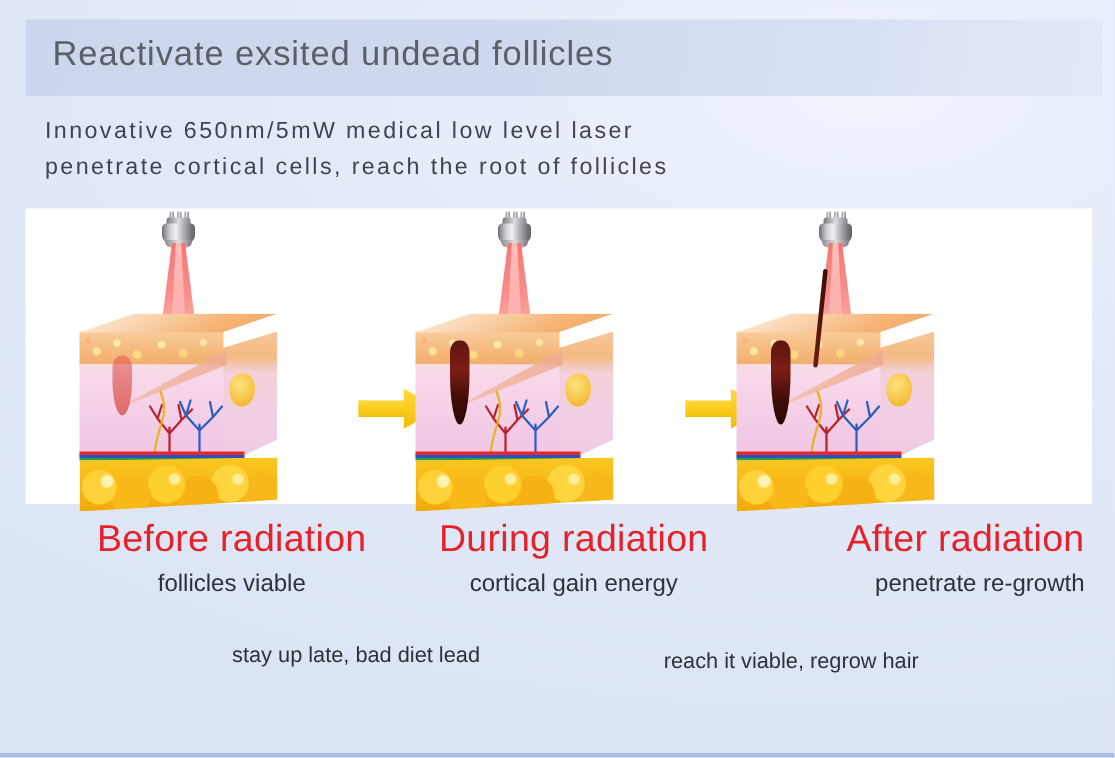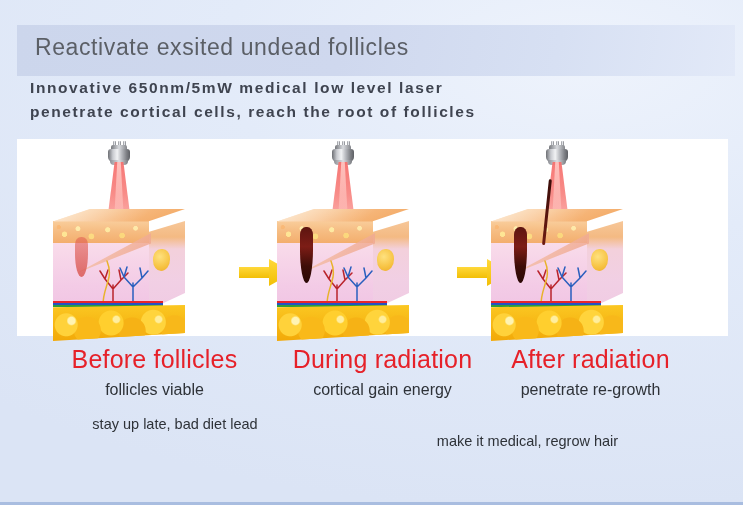--- a/index.html
+++ b/index.html
@@ -11,35 +11,34 @@
   #page{
     position:relative;width:743px;height:505px;
     background:
       radial-gradient(120% 90% at 78% 12%, #eef3fc 0%, #e3ebf9 40%, #dbe4f5 100%);
     box-sizing:border-box;
     border-bottom:3px solid #a9bde0;
   }
 
   
   #banner{
-    position:absolute;left:17px;top:25px;width:718px;height:51px;
+    position:absolute;left:17px;top:13px;width:718px;height:51px;
     background:linear-gradient(100deg,#ccd6ec 0%,#cfd8ee 45%,#d7e0f3 75%,#e2e9f8 100%);
   }
   #banner-title{
     position:absolute;left:18px;top:9px;
     font-size:23px;color:#5b5f66;letter-spacing:.6px;white-space:nowrap;
     font-weight:400;
   }
 
   
   #subtext{
     position:absolute;left:30px;top:76px;width:600px;
     font-size:15.5px;color:#3f4450;letter-spacing:1.6px;line-height:24px;
     white-space:nowrap;
-    font-weight:bold;
   }
   #subtext div{white-space:nowrap;}
 
   
   #panel{
     position:absolute;left:17px;top:139px;width:711px;height:197px;
     background:#ffffff;
   }
 
   
@@ -192,27 +191,27 @@
     clip-path:polygon(0% 0%,100% 50%,0% 100%);
   }
   .arrow-tail{
     position:absolute;left:0;top:8px;width:4px;height:11px;background:#fde27a;
   }
 
   
   .cap{position:absolute;text-align:center;}
   .cap.c1{left:22px;top:344px;width:265px;}
   .cap.c2{left:250px;top:344px;width:265px;}
-  .cap.c3{left:458px;top:344px;width:265px;}
+  .cap.c3{left:458px;top:344px;width:265px;text-align:right;}
   .cap-title{font-size:25px;color:#e62129;letter-spacing:.2px;line-height:30px;white-space:nowrap;}
   .cap-sub{font-size:16px;color:#2e3238;margin-top:6px;line-height:20px;white-space:nowrap;}
 
   
   .note{position:absolute;text-align:center;font-size:14.5px;color:#2e3238;line-height:22px;}
-  .note.n1{left:30px;top:413px;width:290px;}
+  .note.n1{left:30px;top:426px;width:290px;text-align:right;}
   .note.n2{left:330px;top:430px;width:395px;}
   .note div{white-space:nowrap;}
 </style>
 </head>
 <body>
 
 <div id="page">
 
   <div id="banner">
     <div id="banner-title">Reactivate exsited undead follicles</div>
@@ -340,32 +339,32 @@
         </svg>
         <div class="vessel-line"></div>
         <div class="fat"></div>
         <div class="fat-hi"></div>
       </div>
     </div>
 
   </div>
 
   <div class="cap c1">
-    <div class="cap-title">Before follicles</div>
+    <div class="cap-title">Before radiation</div>
     <div class="cap-sub">follicles viable</div>
   </div>
   <div class="cap c2">
     <div class="cap-title">During radiation</div>
     <div class="cap-sub">cortical gain energy</div>
   </div>
   <div class="cap c3">
     <div class="cap-title">After radiation</div>
     <div class="cap-sub">penetrate re-growth</div>
   </div>
 
   <div class="note n1">
     <div>stay up late, bad diet lead</div>
   </div>
   <div class="note n2">
-    <div>make it medical, regrow hair</div>
+    <div>reach it viable, regrow hair</div>
   </div>
 
 </div>
 
 </body></html>

